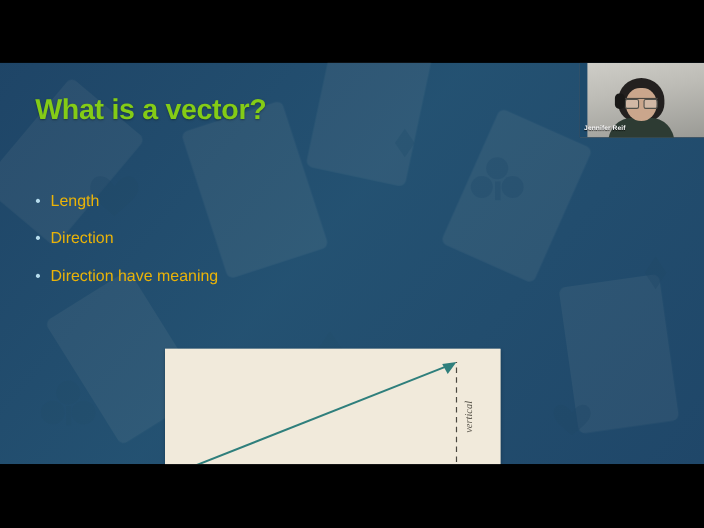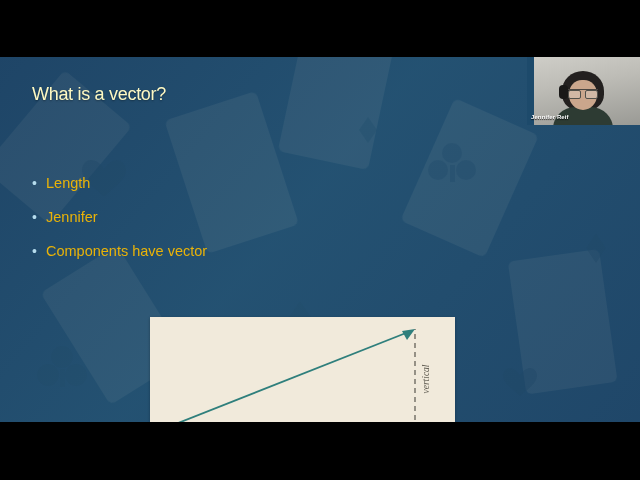--- a/index.html
+++ b/index.html
@@ -50,23 +50,23 @@
     left: 0; top: 0;
     width: 640px; height: 365px;
     background: linear-gradient(130deg, #1d4263 0%, #23506f 45%, #1e4465 100%);
     opacity: 0.88;
   }
 
   #slide-title {
     position: absolute;
     left: 32px;
     top: 27px;
-    font-size: 18px;
-    font-weight: normal;
-    color: #fef9c3;
+    font-size: 26px;
+    font-weight: bold;
+    color: #84cc16;
     letter-spacing: -0.3px;
     white-space: nowrap;
     text-shadow: 0 1px 2px rgba(0,0,0,0.35);
   }
 
   #bullet-list {
     position: absolute;
     left: 32px;
     top: 118px;
     width: 320px;
@@ -250,25 +250,25 @@
 
     <div id="slide-title">What is a vector?</div>
 
     <div id="bullet-list">
       <div class="bullet-row">
         <span class="bullet-dot">•</span>
         <span class="bullet-text">Length</span>
       </div>
       <div class="bullet-row">
         <span class="bullet-dot">•</span>
-        <span class="bullet-text">Jennifer</span>
+        <span class="bullet-text">Direction</span>
       </div>
       <div class="bullet-row">
         <span class="bullet-dot">•</span>
-        <span class="bullet-text">Components have vector</span>
+        <span class="bullet-text">Direction have meaning</span>
       </div>
     </div>
 
     <div id="vector-diagram">
       <svg viewBox="0 0 305 138" aria-hidden="true">
         <rect x="0" y="0" width="305" height="138" fill="#f1eadb"></rect>
 
         <line x1="13" y1="112" x2="265" y2="112" stroke="#4a4740" stroke-width="1.1" stroke-dasharray="5 4"></line>
         <line x1="265" y1="112" x2="265" y2="12" stroke="#4a4740" stroke-width="1.1" stroke-dasharray="5 4"></line>
 

